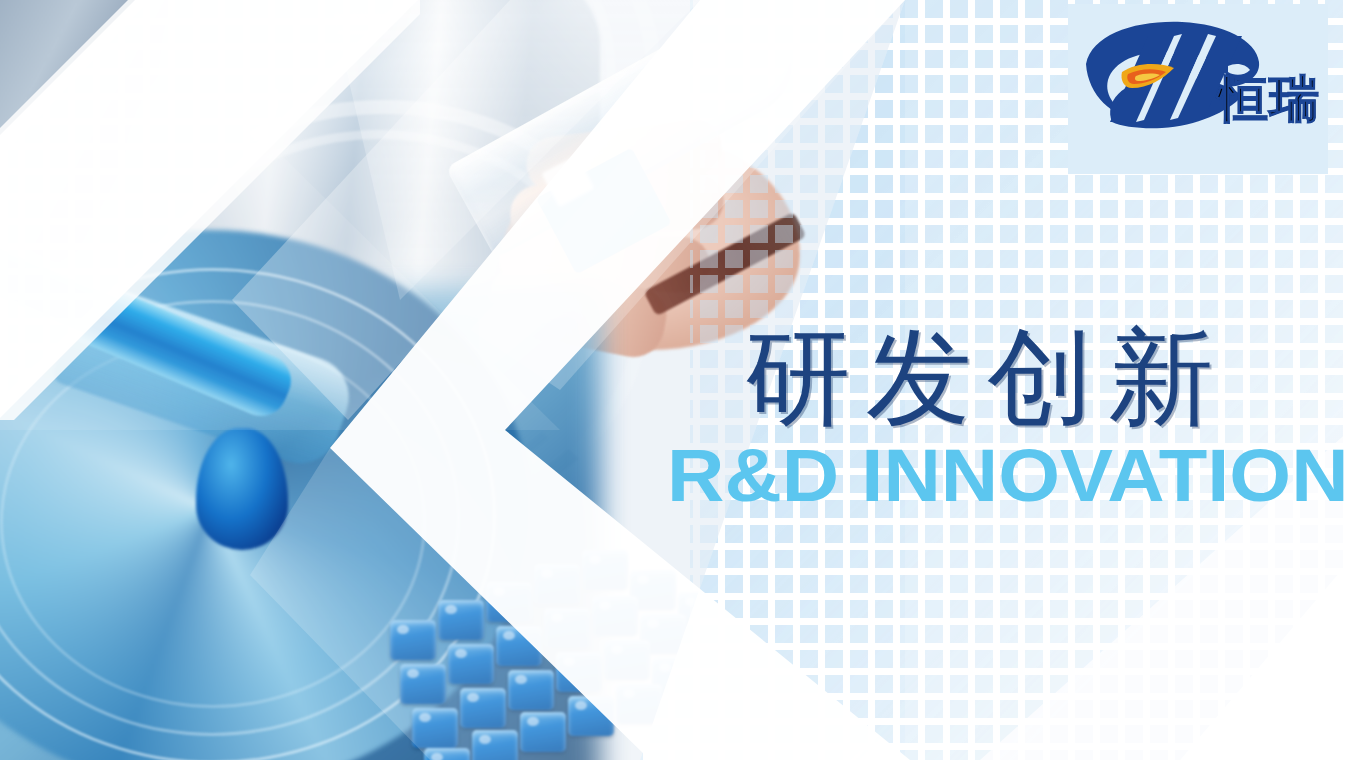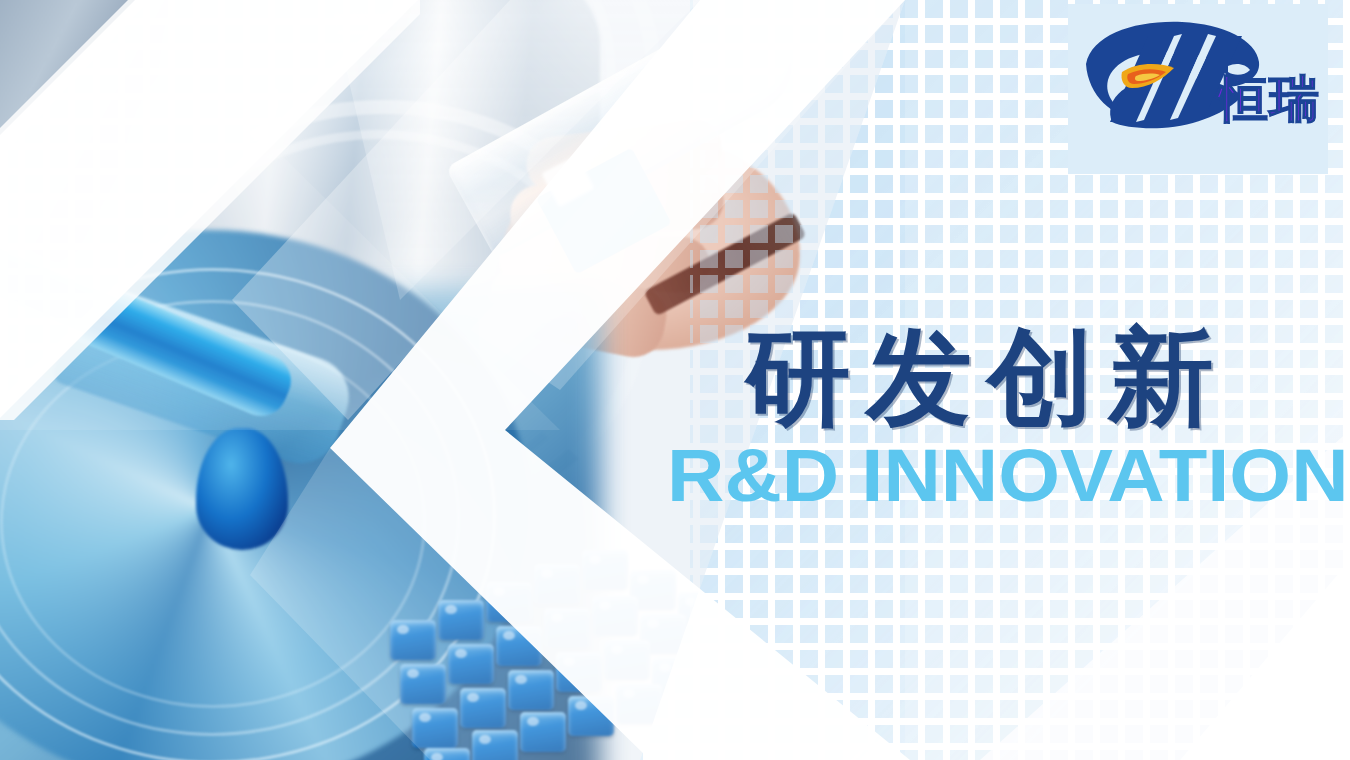--- a/index.html
+++ b/index.html
@@ -171,34 +171,34 @@
   .logo-box {
     position: absolute;
     left: 1068px; top: 4px; width: 260px; height: 170px;
     background: #dcedf9;
   }
   .logo-emblem { position: absolute; left: 10px; top: 14px; width: 184px; height: 112px; }
   .logo-cn {
     position: absolute; left: 150px; top: 62px;
     font-family: "DejaVu Sans", sans-serif;
     font-size: 50px; font-weight: 700; letter-spacing: 1px;
-    color: #6d28d9;
+    color: #000000;
     text-align: center;
     -webkit-text-stroke: 1px #1b4596;
   }
 
   
   .headline {
     position: absolute;
     left: 745px; top: 322px; width: 600px;
   }
   .title-cn {
     font-family: "DejaVu Sans", sans-serif;
     font-size: 106px;
-    font-weight: 700;
+    font-weight: 400;
     color: #1d4380;
     letter-spacing: 15px;
     line-height: 1.06;
     white-space: nowrap;
     text-shadow: 2px 2px 0 rgba(20,48,95,.35);
   }
   .title-en {
     margin-top: 4px;
     margin-left: -78px;
     font-family: "Liberation Sans", sans-serif;

